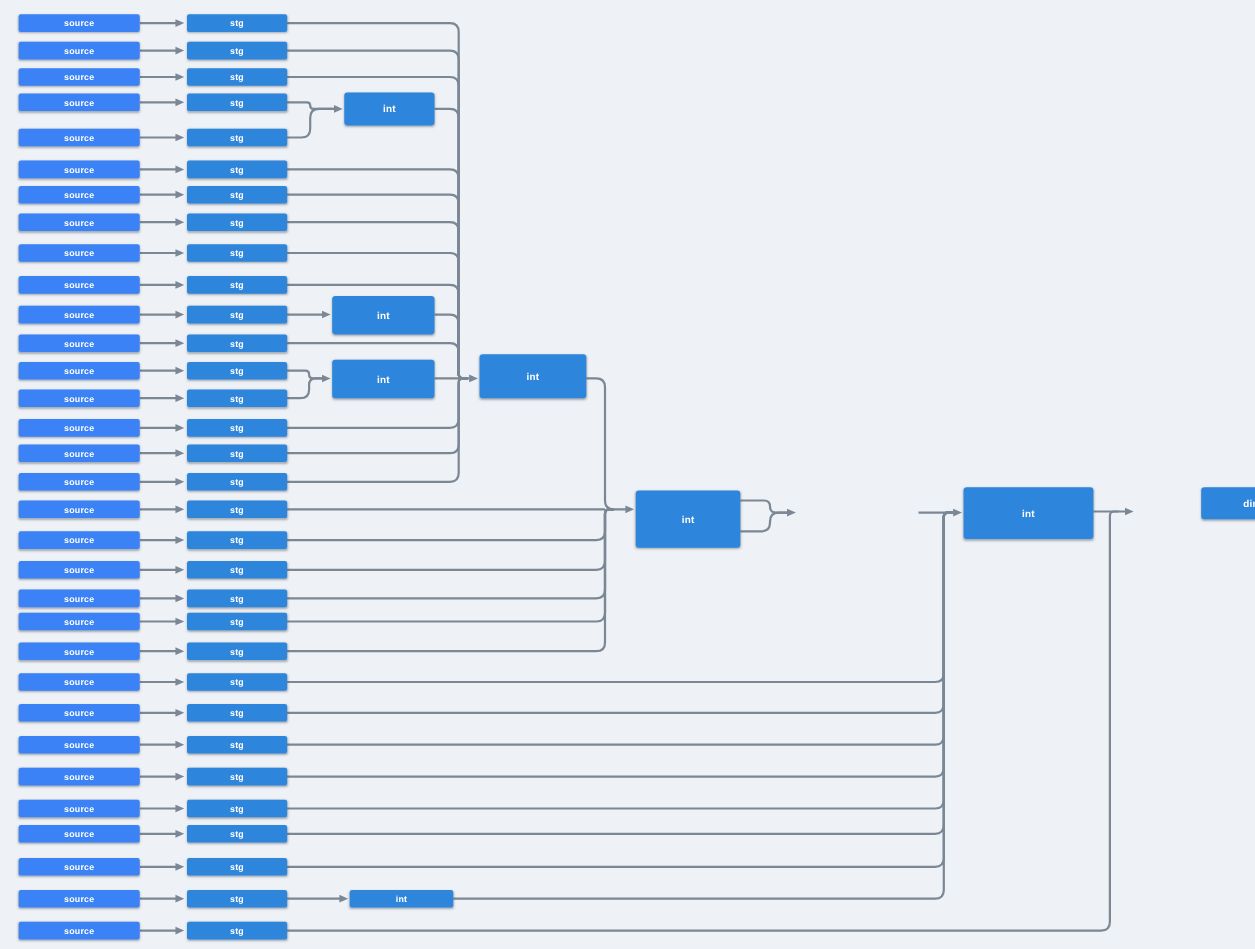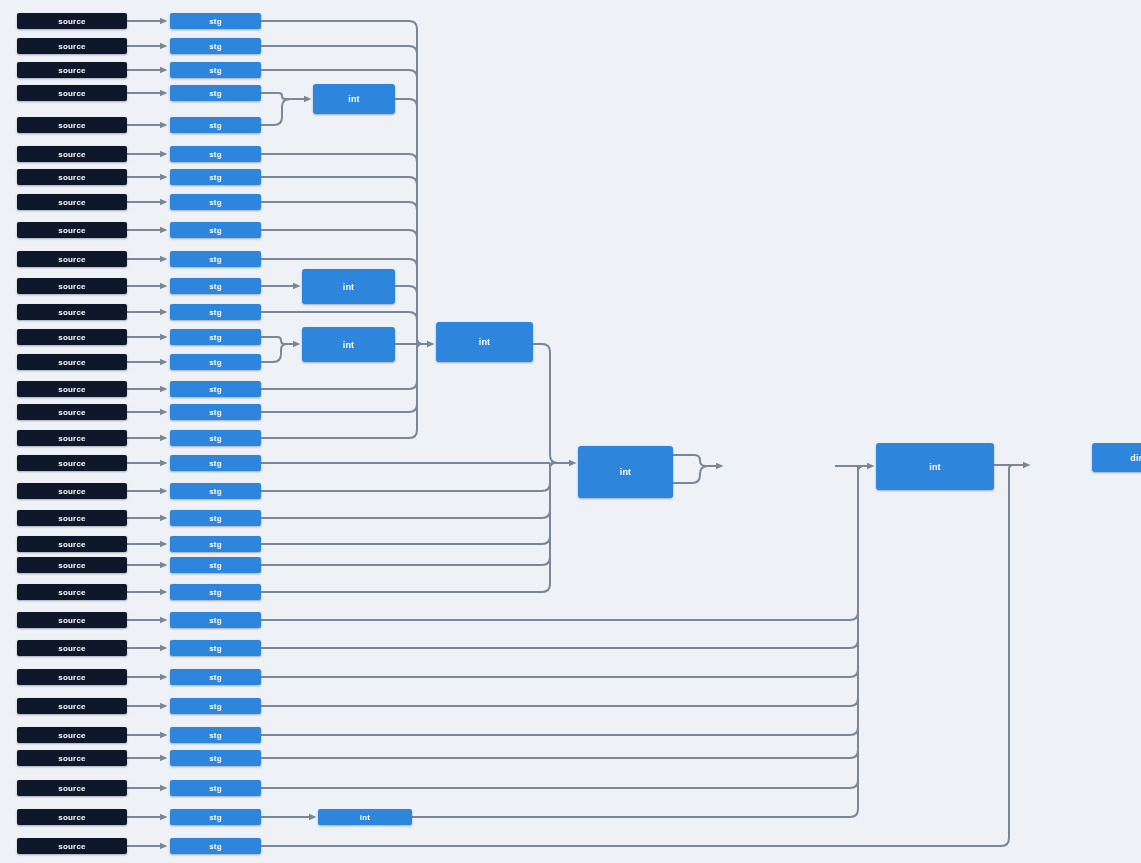--- a/index.html
+++ b/index.html
@@ -13,21 +13,21 @@
     display:flex;align-items:center;justify-content:center;
     color:#fff;font-weight:bold;
     border-radius:2px;
     box-shadow:0 1px 2px rgba(45,60,80,.38);
     letter-spacing:.2px;
     cursor:pointer;
     box-sizing:border-box;
   }
   .node.small{font-size:8px;}
   .node.big{font-size:9px;border-radius:3px;}
-  .node.source{background:#0f172a;}
+  .node.source{background:#3b82f6;}
   .node.model{background:#2e86dc;}
   .edge{fill:none;stroke:#7b8794;stroke-width:2;}
 </style>
 </head>
 <body>
 
 <div class="canvas" style="width: 1141px; height: 863px; background: rgb(238, 241, 245);">
   <svg id="edge-layer" width="1141" height="863" viewBox="0 0 1141 863">
       <defs>
         <marker id="arrowhead" markerUnits="userSpaceOnUse" markerWidth="9" markerHeight="9" refX="0.5" refY="4.5" orient="auto">

